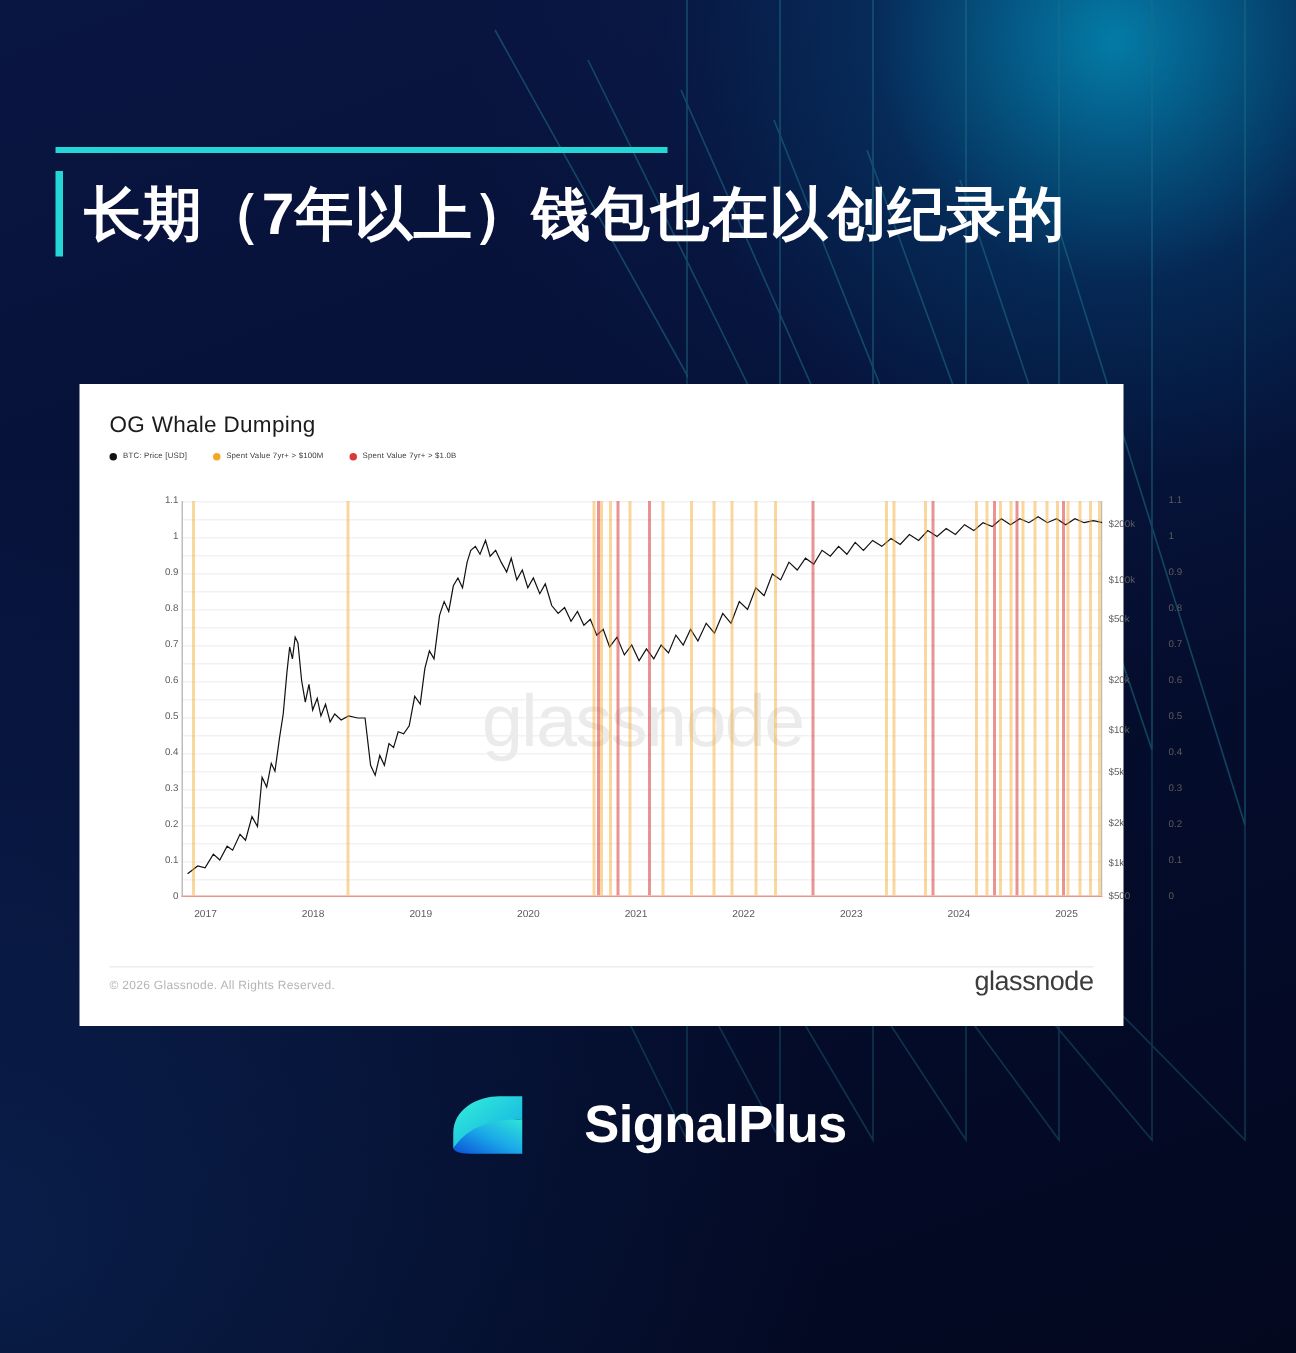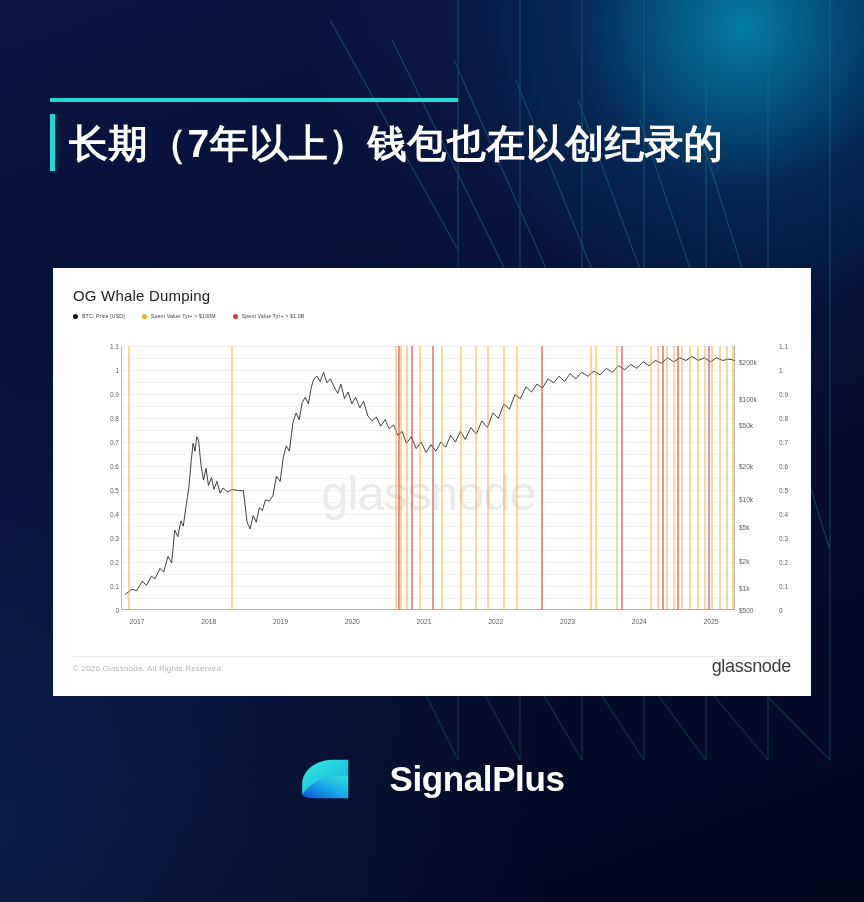--- a/index.html
+++ b/index.html
@@ -13,32 +13,32 @@
   .bg-base{
     position:absolute; inset:0;
     background:
       radial-gradient(circle at 86% 3%, rgba(0,210,255,0.55) 0%, rgba(0,150,220,0.18) 14%, rgba(0,90,160,0.05) 26%, rgba(0,0,0,0) 38%),
       radial-gradient(ellipse at 0% 92%, rgba(20,70,140,0.30) 0%, rgba(0,0,0,0) 45%),
       linear-gradient(160deg,#0a1642 0%, #061036 40%, #040b28 75%, #03081f 100%);
   }
   .bg-lines{ position:absolute; inset:0; }
 
   
-  .title-block{ position:absolute; left:50px; top:98px; width:760px; }
+  .title-block{ position:absolute; left:37px; top:98px; width:760px; }
   .title-topline{ width:408px; height:4px; background:#25d6d6; }
   .title-row{ display:flex; margin-top:12px; }
   .title-accent{ width:5px; background:#25d6d6; margin-right:14px; flex:none; }
   .title-text{
     color:#ffffff; font-size:39px; font-weight:700; line-height:1.42;
     letter-spacing:.5px; padding-top:2px;
   }
 
   
   .card{
-    position:absolute; left:53px; top:268px; width:758px; height:428px;
+    position:absolute; left:53px; top:256px; width:696px; height:428px;
     background:#ffffff;
   }
   .card-title{
     position:absolute; left:20px; top:19px;
     font-size:15px; color:#1c1c1c; font-weight:500; letter-spacing:.2px;
   }
   .legend{ position:absolute; left:20px; top:45px; display:flex; align-items:center; gap:17px; }
   .legend-item{ display:flex; align-items:center; gap:4px; }
   .legend-dot{ width:5px; height:5px; border-radius:50%; flex:none; }
   .legend-label{ font-size:5.2px; color:#3a3a3a; letter-spacing:.15px; white-space:nowrap; }
@@ -70,21 +70,21 @@
   .price-svg{ position:absolute; left:0; top:0; width:100%; height:100%; }
 
   .xaxis{ position:absolute; left:68px; top:266px; width:614px; height:20px; }
   .xtick{ position:absolute; top:6px; transform:translateX(-50%); font-size:6.8px; color:#5c5c5c; }
 
   .card-footer-line{ position:absolute; left:20px; right:20px; top:388px; height:1px; background:#ececec; }
   .copyright{ position:absolute; left:20px; top:396px; font-size:8px; color:#b4b4b4; letter-spacing:.2px; }
   .gn-logo{ position:absolute; right:20px; top:388px; font-size:18px; color:#3c3c3c; letter-spacing:-.3px; }
 
   
-  .sp{ position:absolute; left:0; right:0; top:756px; display:flex; justify-content:center; align-items:center; gap:32px; }
+  .sp{ position:absolute; left:0; right:0; top:727px; display:flex; justify-content:center; align-items:center; gap:32px; }
   .sp-mark{ width:58px; height:46px; flex:none; }
   .sp-text{ color:#ffffff; font-size:35px; font-weight:700; letter-spacing:-.4px; }
 </style>
 </head>
 <body>
 
 <div class="bg-base"></div>
 
 <svg class="bg-lines" viewBox="0 0 864 902" preserveAspectRatio="none">
   <g stroke="#1d6f86" stroke-width="1.1" fill="none" opacity="0.55">

